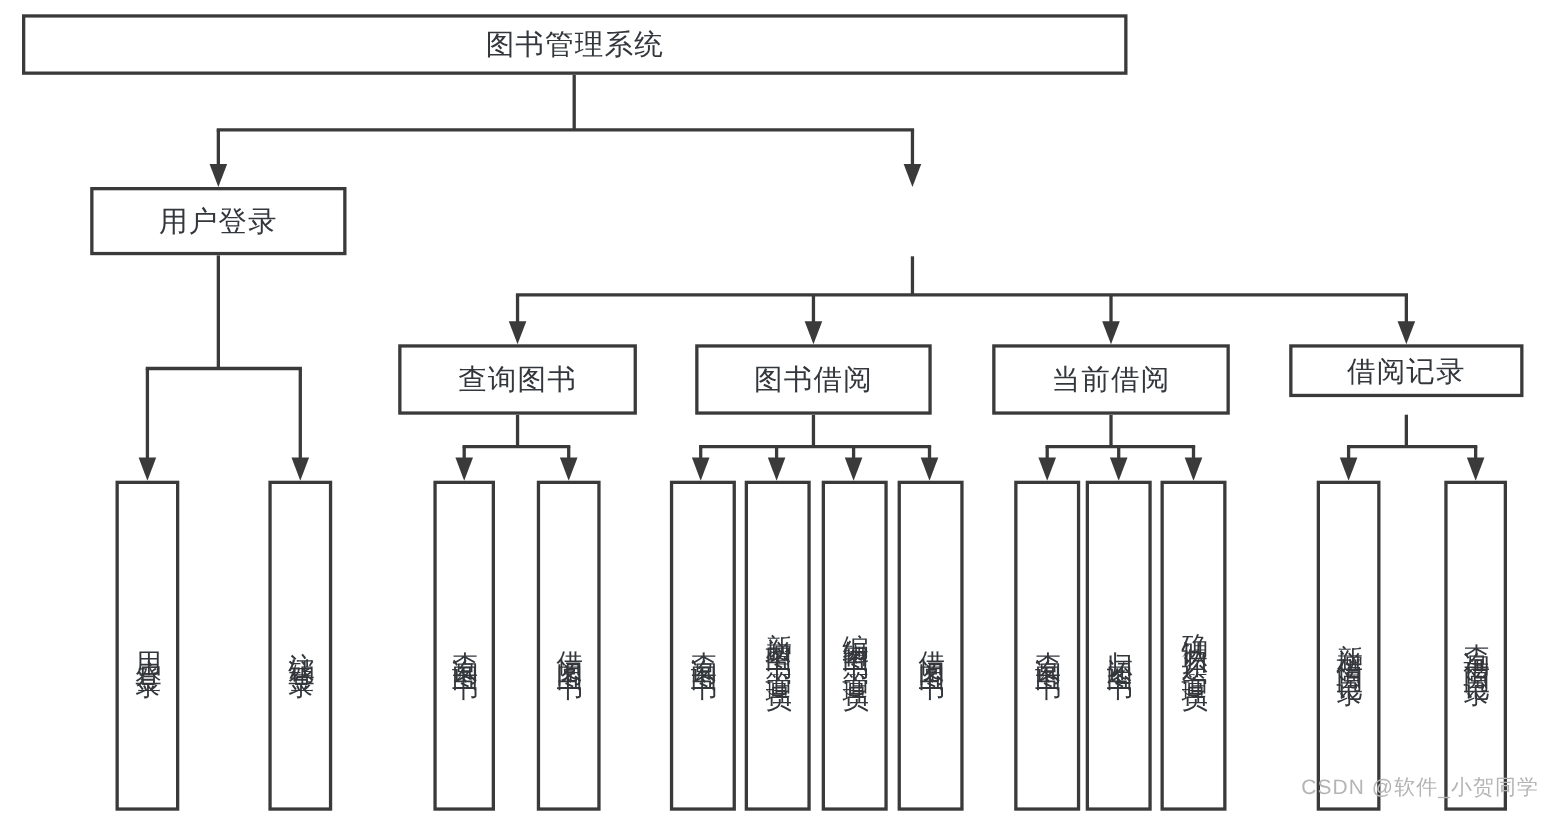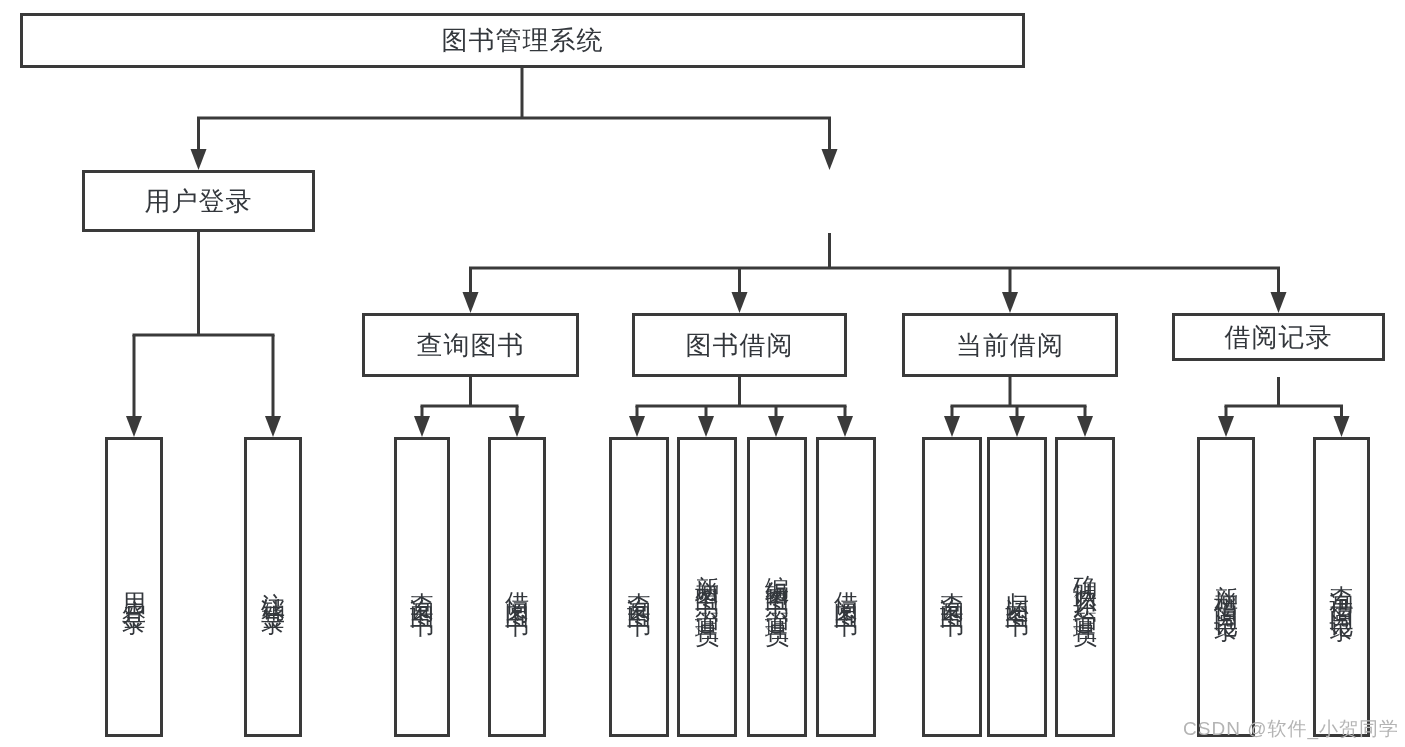--- a/index.html
+++ b/index.html
@@ -48,21 +48,21 @@
     writing-mode: vertical-rl;
     text-orientation: mixed;
     font-size: 24px;
     letter-spacing: 7px;
     color: #33373c;
     line-height: 1;
   }
   .watermark {
     position: absolute;
     right: 6px;
-    bottom: 5px;
+    bottom: 18px;
     font-size: 19px;
     color: #b4b4b4;
     letter-spacing: 1px;
     z-index: 10;
   }
 </style>
 </head>
 <body>
 
 <div class="canvas">

